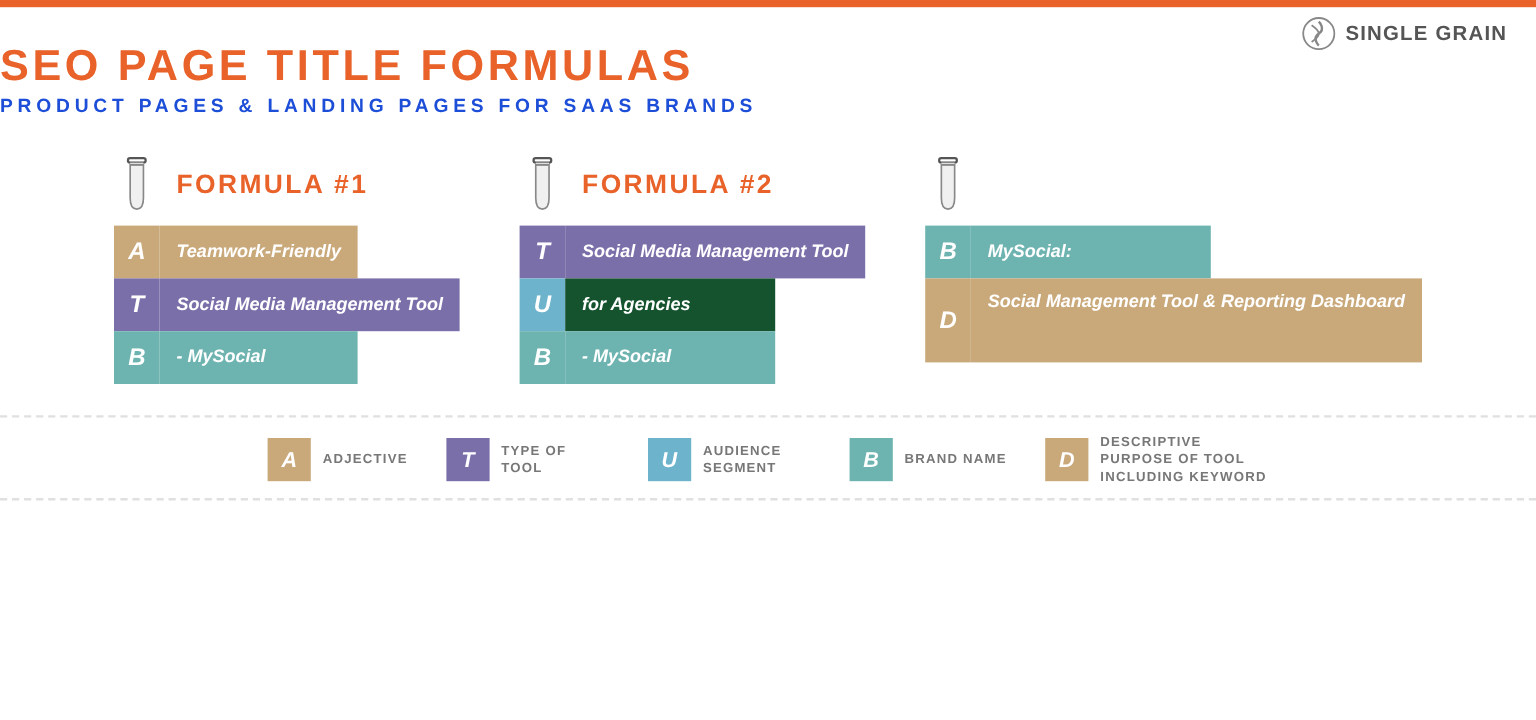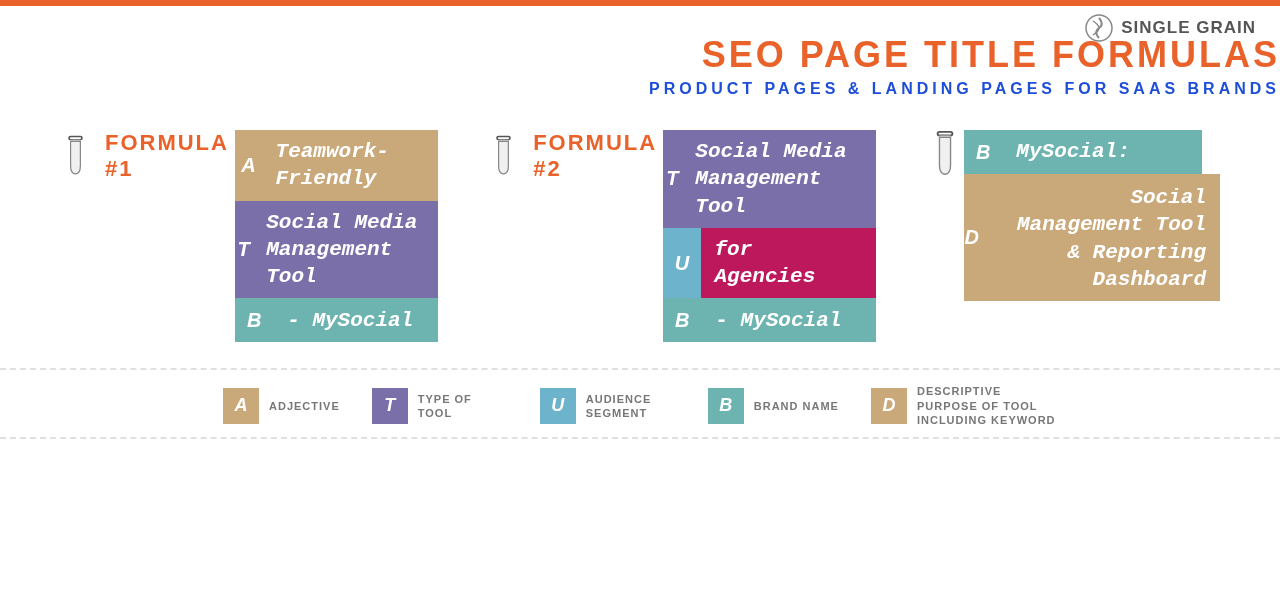--- a/index.html
+++ b/index.html
@@ -34,21 +34,21 @@
     }
     .logo-text {
       font-size: 17px;
       font-weight: 700;
       color: #555;
       letter-spacing: 1px;
     }
 
     
     .header {
-      text-align: right;
+      text-align: left;
       padding: 28px 0 10px 0;
     }
     .header-title {
       font-size: 36px;
       font-weight: 900;
       letter-spacing: 3px;
       text-transform: uppercase;
       color: #2d2d2d;
     }
     .header-title span {
@@ -67,21 +67,21 @@
     .formulas-row {
       display: flex;
       justify-content: center;
       gap: 50px;
       margin-top: 22px;
       padding: 0 60px;
     }
 
     .formula-block {
       display: flex;
-      flex-direction: row;
+      flex-direction: column;
       align-items: flex-start;
       position: relative;
     }
 
     .formula-header {
       display: flex;
       align-items: center;
       gap: 14px;
       margin-bottom: 10px;
     }
@@ -123,27 +123,26 @@
       font-size: 20px;
       font-weight: 900;
       color: #fff;
       font-style: italic;
     }
 
     .content-box {
       padding: 8px 14px;
       display: flex;
       align-items: center;
-      font-size: 21px;
+      font-size: 15px;
       font-style: italic;
       font-weight: 700;
       color: #fff;
       line-height: 1.3;
       min-width: 160px;
-      font-family: Liberation Mono, monospace;
     }
 
     
     .color-tan { background: #c9a87a; }
     .color-purple { background: #7b6faa; }
     .color-teal { background: #6db3b0; }
 
     
     .legend-area {
       display: flex;
@@ -267,21 +266,21 @@
           </div>
         <div class="content-box color-purple" style="min-width:175px;">
             <span>Social Media Management Tool</span>
           </div>
       </div>
 
       <div class="formula-row-item">
         <div class="letter-box" style="background:#6db3cc;">
             <span>U</span>
           </div>
-        <div class="content-box" style="background:#be185d; min-width:175px;">
+        <div class="content-box" style="background:#14532d; min-width:175px;">
             <span>for Agencies</span>
           </div>
       </div>
 
       <div class="formula-row-item">
         <div class="letter-box color-teal">
             <span>B</span>
           </div>
         <div class="content-box color-teal" style="min-width:175px;">
             <span>- MySocial</span>

